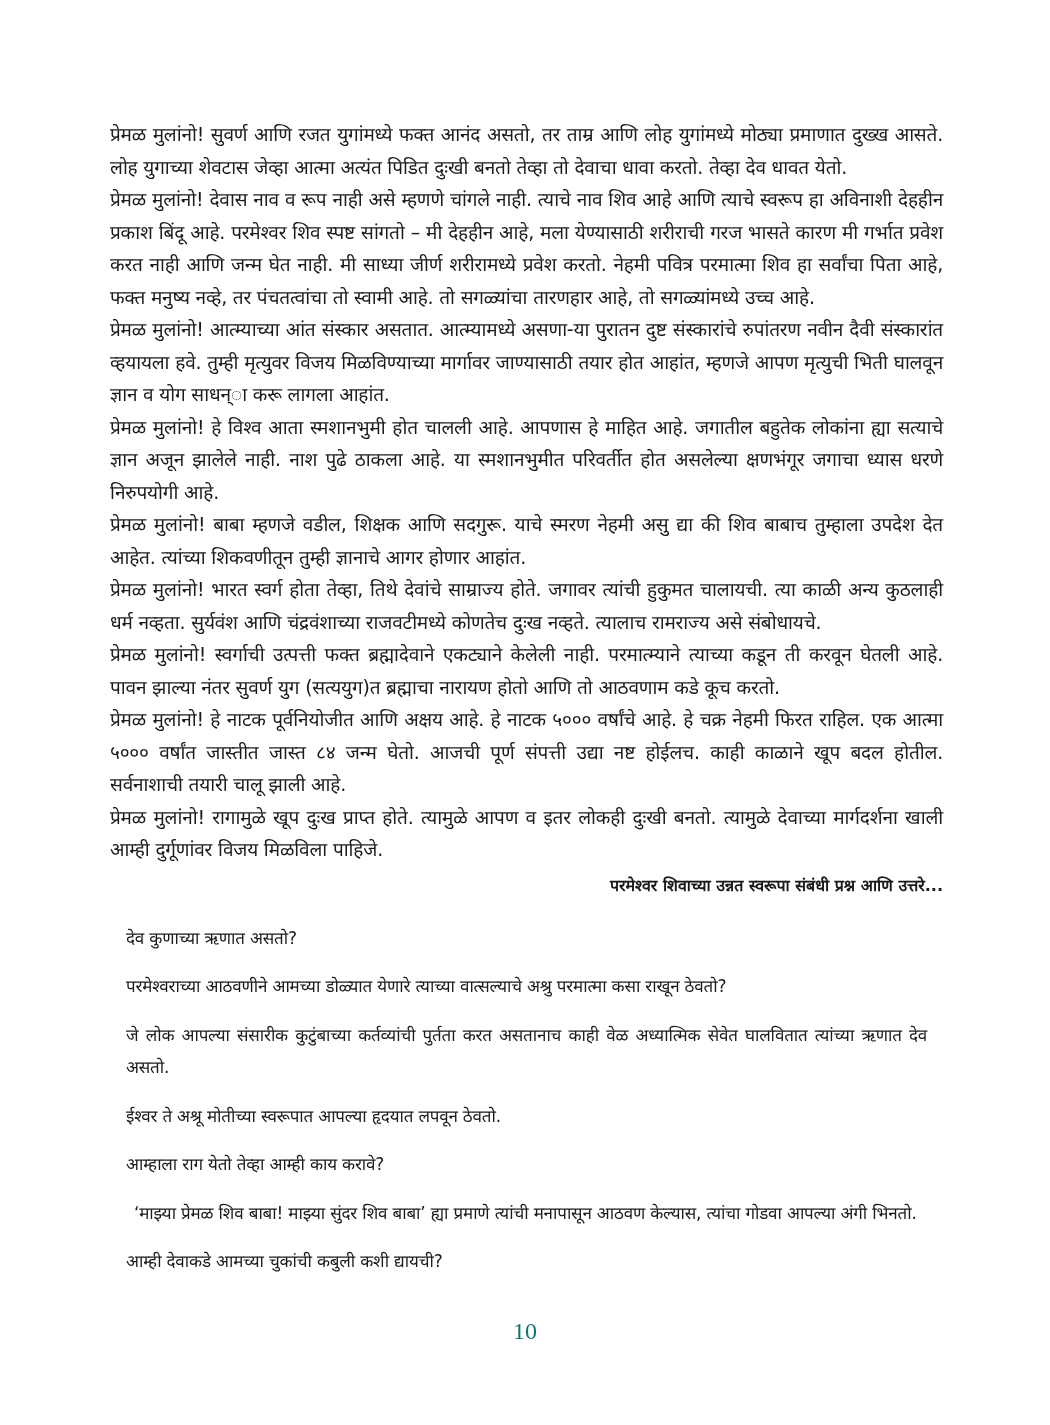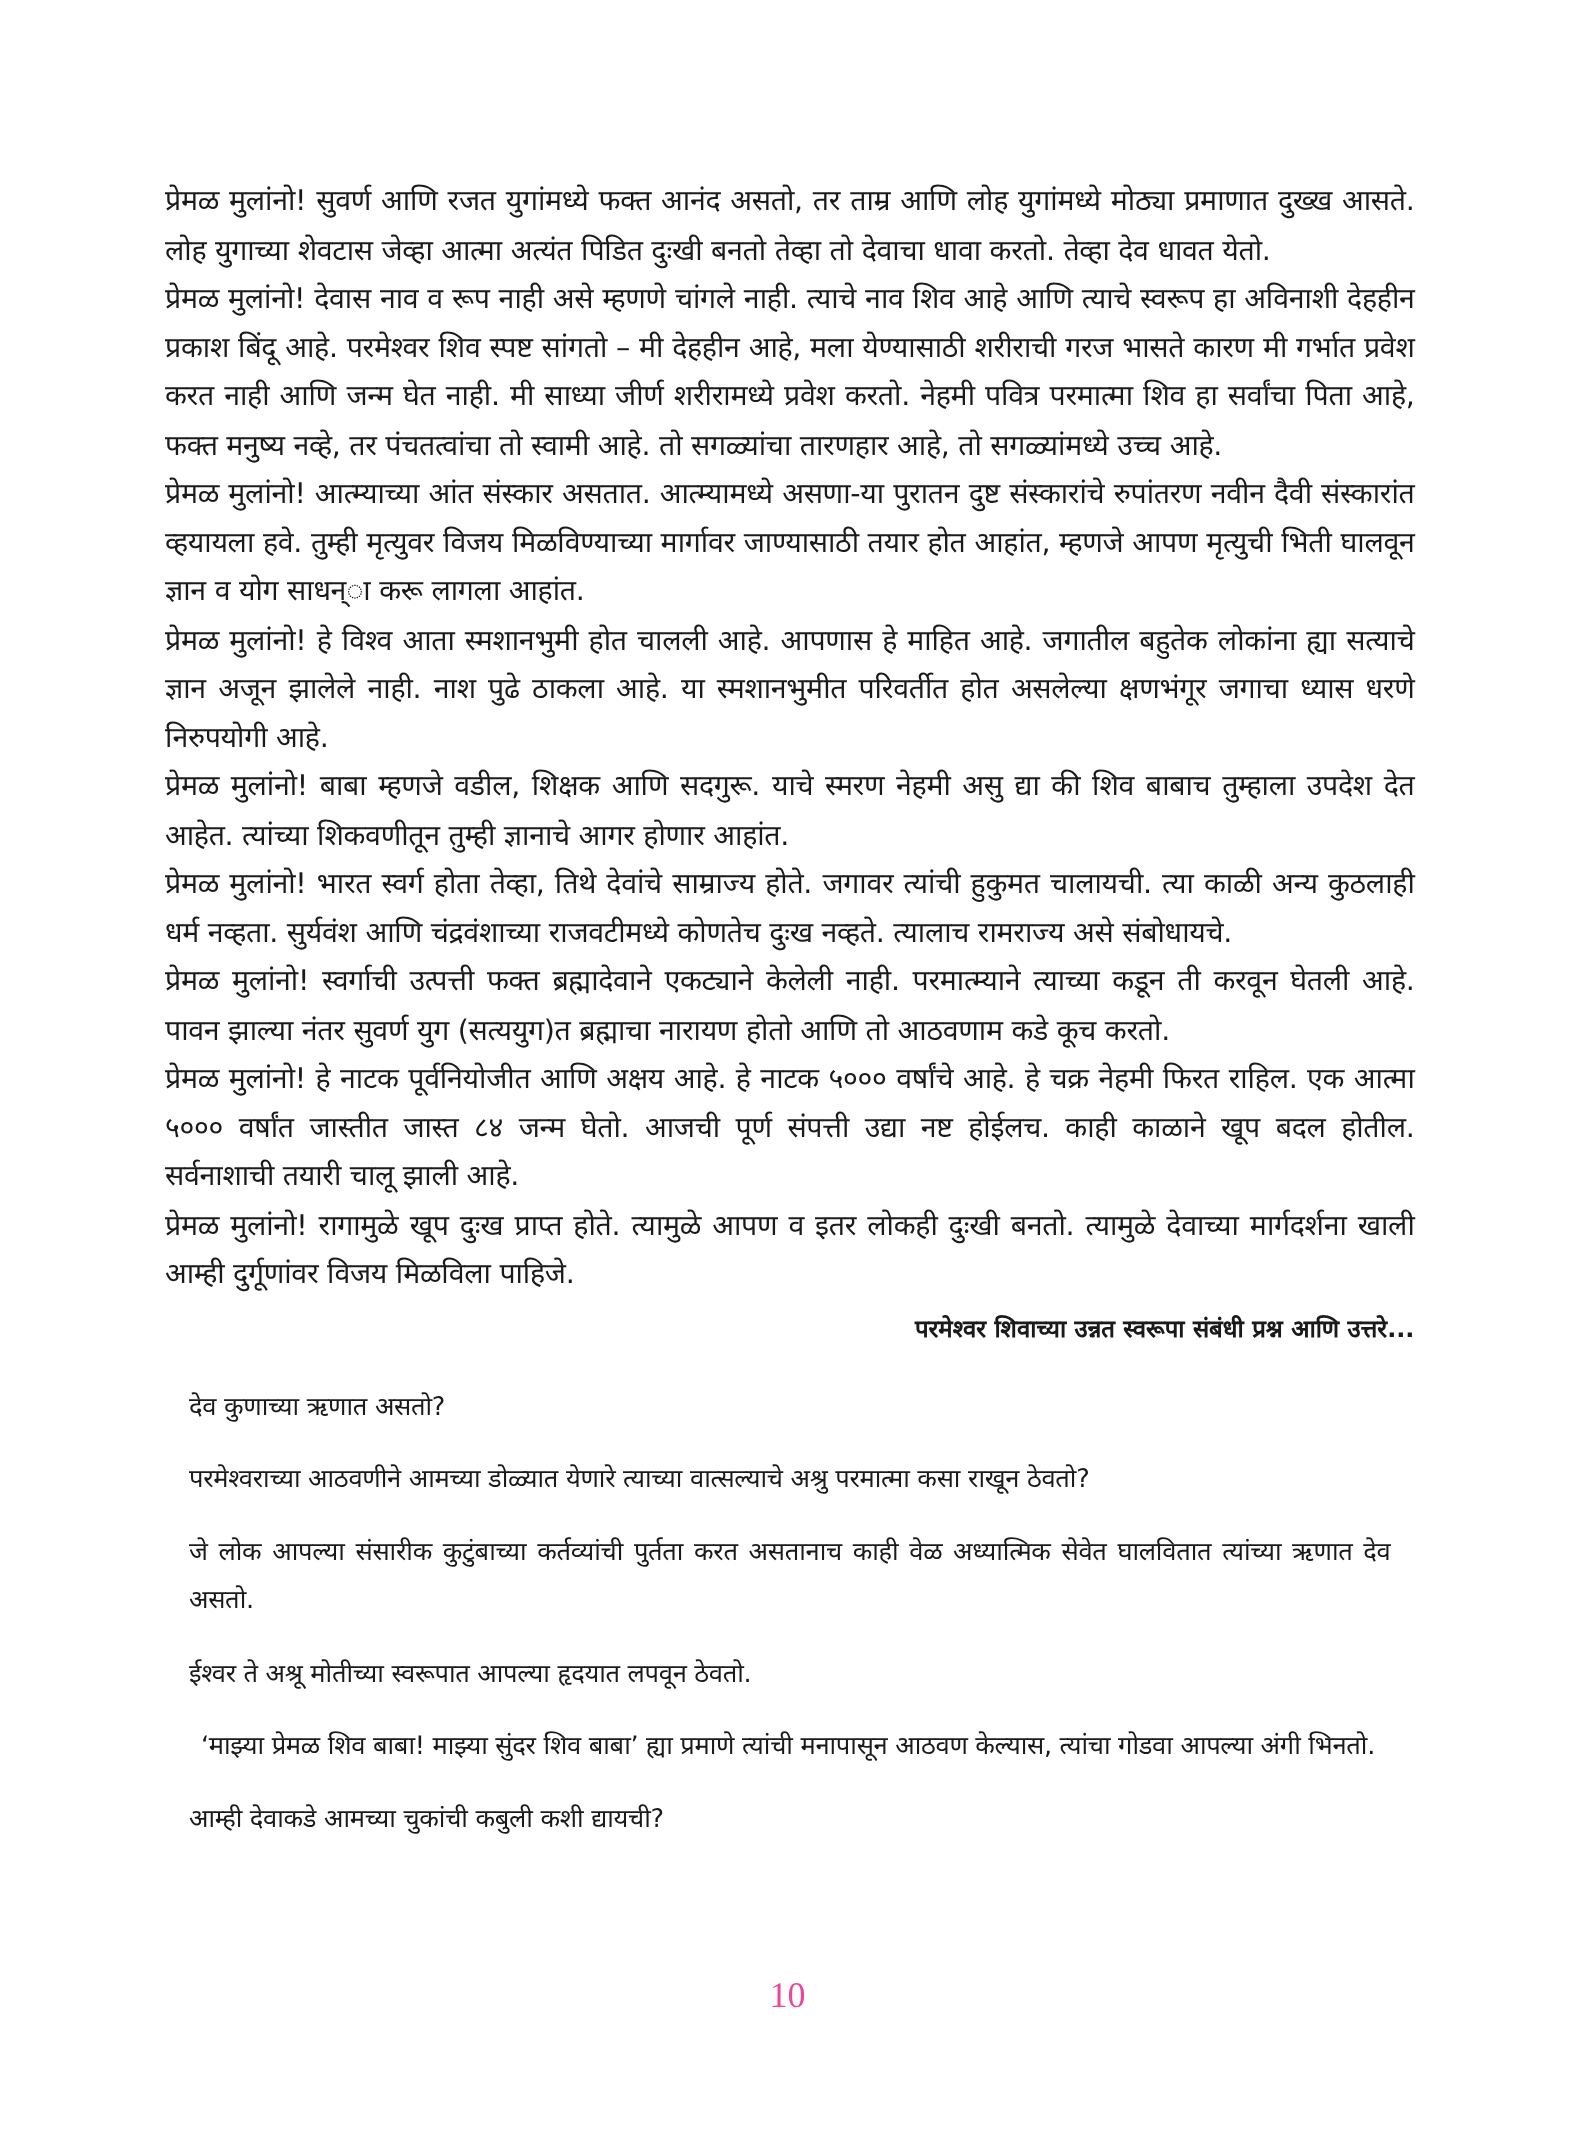--- a/index.html
+++ b/index.html
@@ -47,21 +47,21 @@
       text-indent: 8px;
     }
     .page-number {
       position: absolute;
       left: 0;
       width: 1050px;
       top: 1318px;
       text-align: center;
       font-family: "Liberation Serif", serif;
       font-size: 24px;
-      color: #ec4899;
+      color: #0f766e;
     }
   </style>
 </head>
 <body>
 
 <div class="page">
   <p class="para">प्रेमळ मुलांनो! सुवर्ण आणि रजत युगांमध्ये फक्त आनंद असतो, तर ताम्र आणि लोह युगांमध्ये मोठ्या प्रमाणात दुख्ख आसते. लोह युगाच्या शेवटास जेव्हा आत्मा अत्यंत पिडित दुःखी बनतो तेव्हा तो देवाचा धावा करतो. तेव्हा देव धावत येतो.</p>
   <p class="para">प्रेमळ मुलांनो! देवास नाव व रूप नाही असे म्हणणे चांगले नाही. त्याचे नाव शिव आहे आणि त्याचे स्वरूप हा अविनाशी देहहीन प्रकाश बिंदू आहे. परमेश्वर शिव स्पष्ट सांगतो – मी देहहीन आहे, मला येण्यासाठी शरीराची गरज भासते कारण मी गर्भात प्रवेश करत नाही आणि जन्म घेत नाही. मी साध्या जीर्ण शरीरामध्ये प्रवेश करतो. नेहमी पवित्र परमात्मा शिव हा सर्वांचा पिता आहे, फक्त मनुष्य नव्हे, तर पंचतत्वांचा तो स्वामी आहे. तो सगळ्यांचा तारणहार आहे, तो सगळ्यांमध्ये उच्च आहे.</p>
   <p class="para">प्रेमळ मुलांनो! आत्म्याच्या आंत संस्कार असतात. आत्म्यामध्ये असणा-या पुरातन दुष्ट संस्कारांचे रुपांतरण नवीन दैवी संस्कारांत व्हयायला हवे. तुम्ही मृत्युवर विजय मिळविण्याच्या मार्गावर जाण्यासाठी तयार होत आहांत, म्हणजे आपण मृत्युची भिती घालवून ज्ञान व योग साधन्ा करू लागला आहांत.</p>
   <p class="para">प्रेमळ मुलांनो! हे विश्व आता स्मशानभुमी होत चालली आहे. आपणास हे माहित आहे. जगातील बहुतेक लोकांना ह्या सत्याचे ज्ञान अजून झालेले नाही. नाश पुढे ठाकला आहे. या स्मशानभुमीत परिवर्तीत होत असलेल्या क्षणभंगूर जगाचा ध्यास धरणे निरुपयोगी आहे.</p>
@@ -70,17 +70,18 @@
   <p class="para">प्रेमळ मुलांनो! स्वर्गाची उत्पत्ती फक्त ब्रह्मादेवाने एकट्याने केलेली नाही. परमात्म्याने त्याच्या कडून ती करवून घेतली आहे. पावन झाल्या नंतर सुवर्ण युग (सत्ययुग)त ब्रह्माचा नारायण होतो आणि तो आठवणाम कडे कूच करतो.</p>
   <p class="para">प्रेमळ मुलांनो! हे नाटक पूर्वनियोजीत आणि अक्षय आहे. हे नाटक ५००० वर्षांचे आहे. हे चक्र नेहमी फिरत राहिल. एक आत्मा ५००० वर्षांत जास्तीत जास्त ८४ जन्म घेतो. आजची पूर्ण संपत्ती उद्या नष्ट होईलच. काही काळाने खूप बदल होतील. सर्वनाशाची तयारी चालू झाली आहे.</p>
   <p class="para">प्रेमळ मुलांनो! रागामुळे खूप दुःख प्राप्त होते. त्यामुळे आपण व इतर लोकही दुःखी बनतो. त्यामुळे देवाच्या मार्गदर्शना खाली आम्ही दुर्गूणांवर विजय मिळविला पाहिजे.</p>
 
   <h2 class="heading">परमेश्वर शिवाच्या उन्नत स्वरूपा संबंधी प्रश्न आणि उत्तरे...</h2>
 
   <p class="qa">देव कुणाच्या ऋणात असतो?</p>
   <p class="qa">परमेश्वराच्या आठवणीने आमच्या डोळ्यात येणारे त्याच्या वात्सल्याचे अश्रु परमात्मा कसा राखून ठेवतो?</p>
   <p class="qa">जे लोक आपल्या संसारीक कुटुंबाच्या कर्तव्यांची पुर्तता करत असतानाच काही वेळ अध्यात्मिक सेवेत घालवितात त्यांच्या ऋणात देव असतो.</p>
   <p class="qa">ईश्वर ते अश्रू मोतीच्या स्वरूपात आपल्या हृदयात लपवून ठेवतो.</p>
+  <p class="qa">आम्हाला राग येतो तेव्हा आम्ही काय करावे?</p>
   <p class="qa indent">‘माझ्या प्रेमळ शिव बाबा! माझ्या सुंदर शिव बाबा’   ह्या प्रमाणे त्यांची मनापासून आठवण केल्यास, त्यांचा गोडवा आपल्या अंगी भिनतो.</p>
   <p class="qa">आम्ही देवाकडे आमच्या चुकांची कबुली कशी द्यायची?</p>
 </div>
 
 <div class="page-number">10</div>
 
 </body></html>

